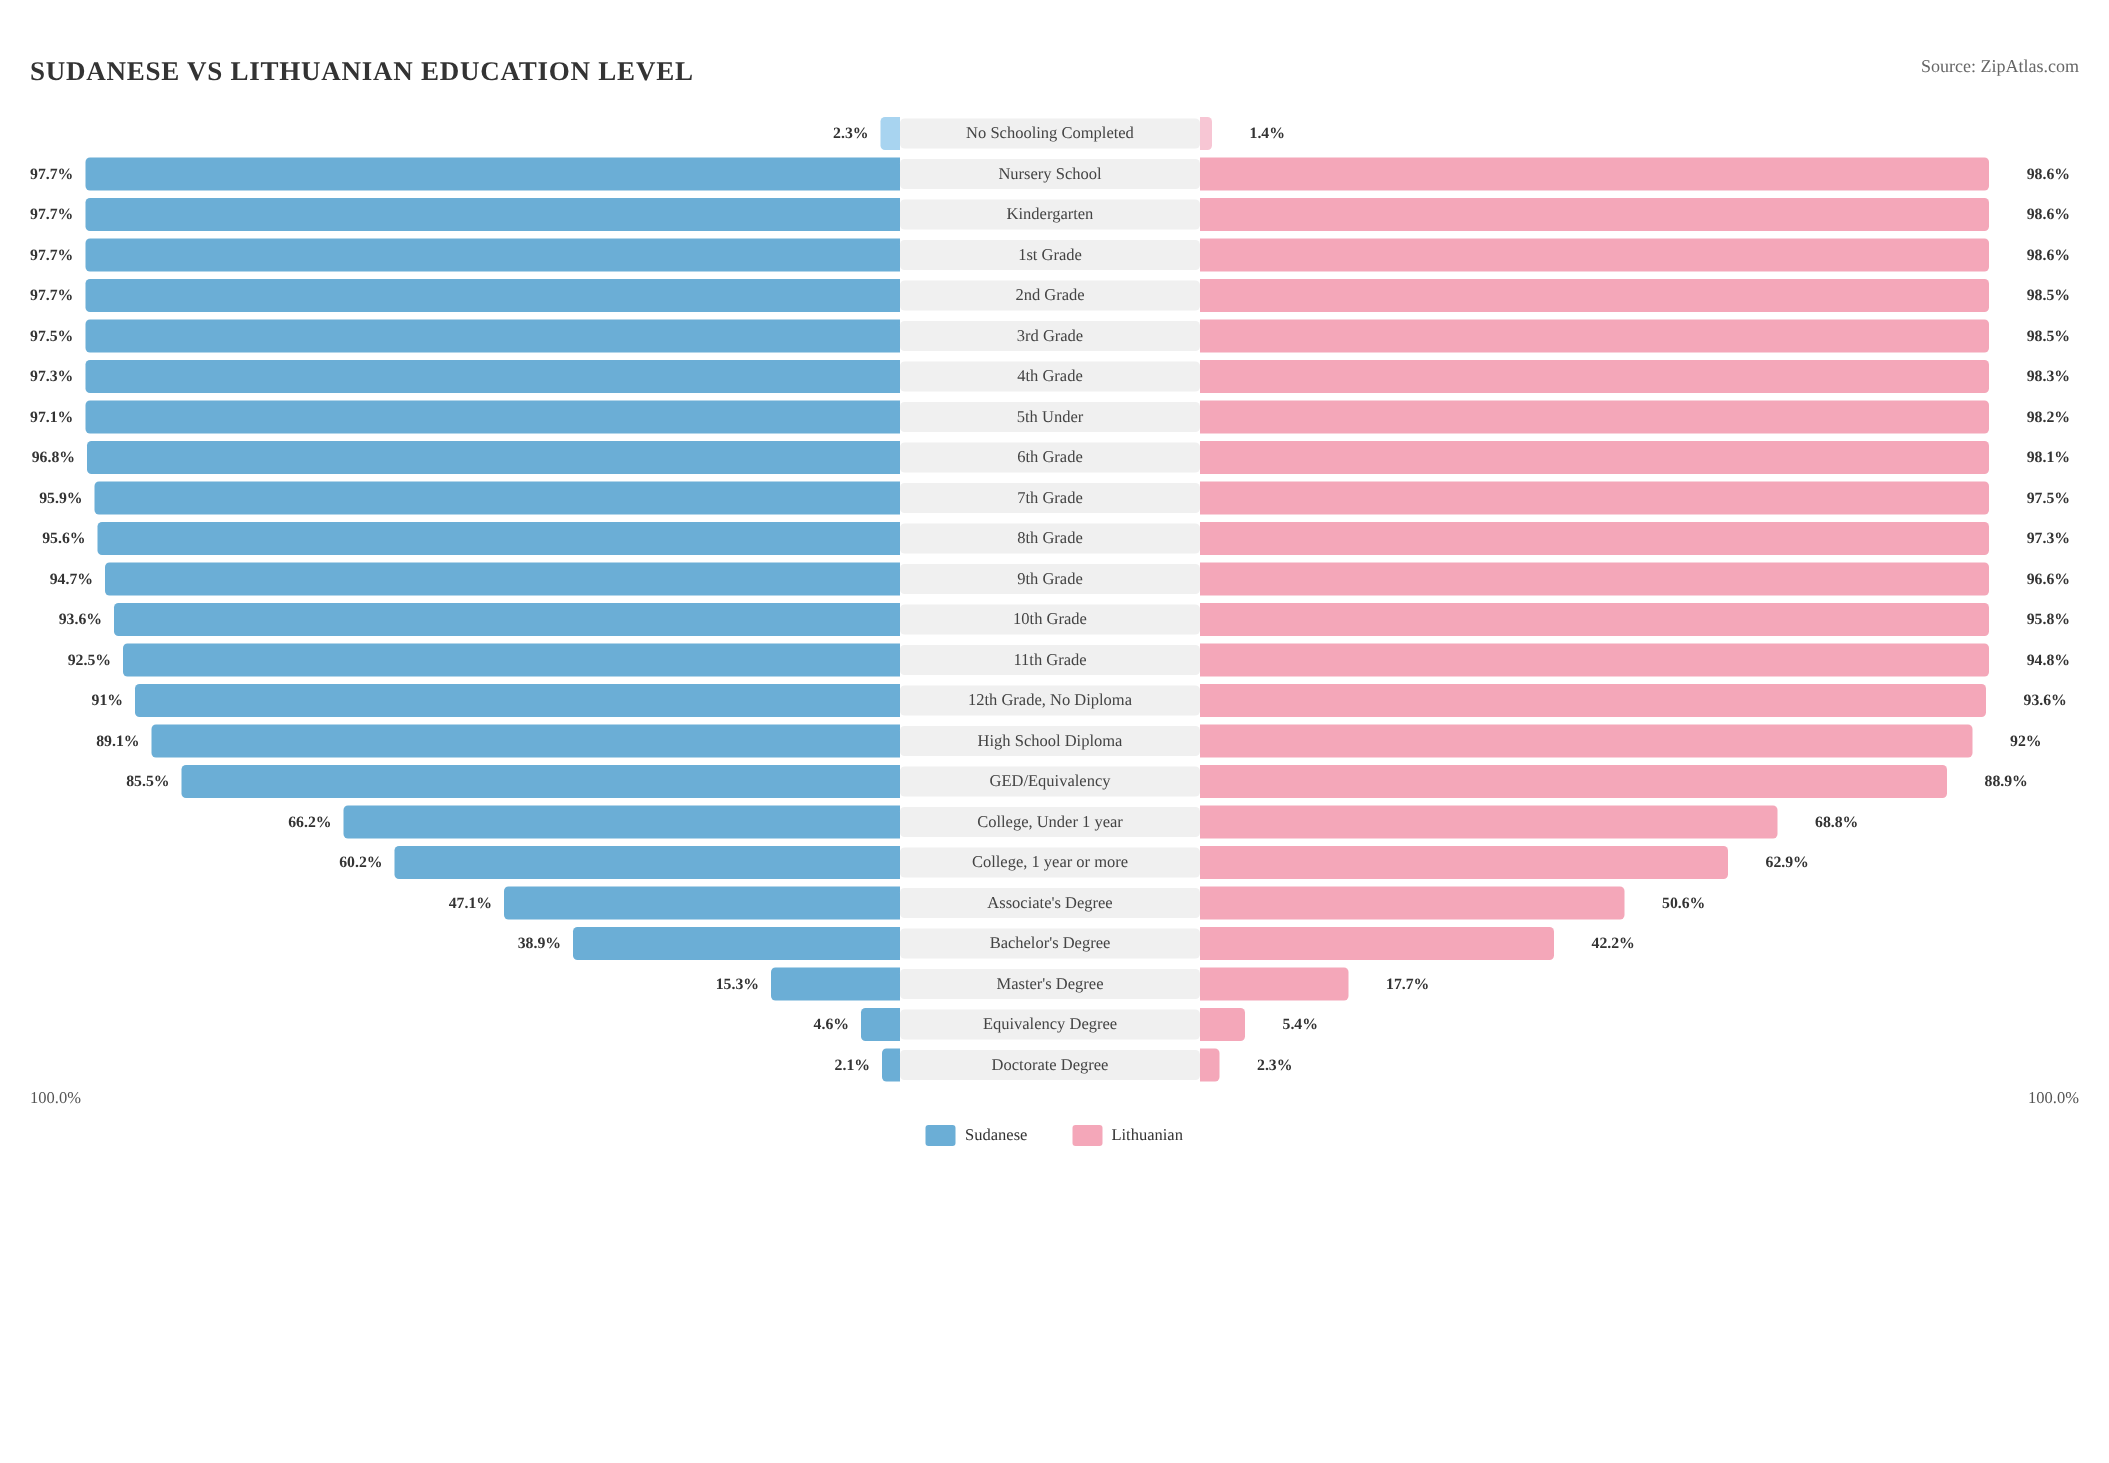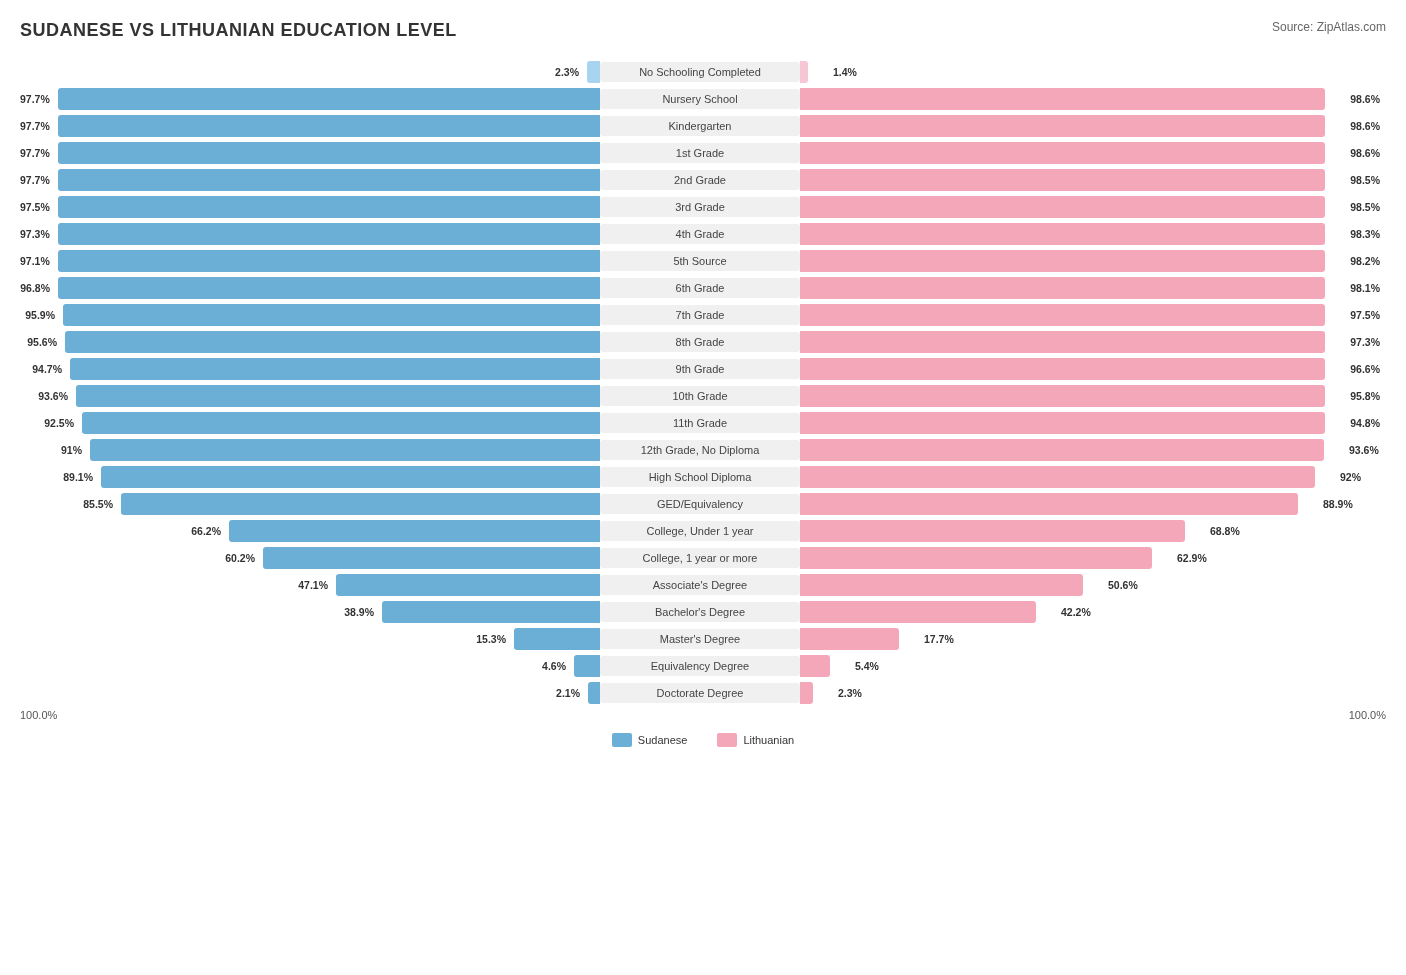--- a/index.html
+++ b/index.html
@@ -5,22 +5,23 @@
     * { box-sizing: border-box; margin: 0; padding: 0; }
     body {
       font-family: Arial, sans-serif;
       background: #fff;
       width: 1406px;
       min-height: 975px;
       padding: 20px;
     }
     .chart-container {
       width: 1366px;
-      margin: 0 auto;
+      margin: 17px auto;
       position: relative;
+      font-family: Liberation Serif, serif;
     }
     .chart-title {
       font-size: 18px;
       font-weight: bold;
       color: #333;
       margin-bottom: 4px;
       letter-spacing: 0.5px;
     }
     .source-text {
       position: absolute;
@@ -204,21 +205,21 @@
         <div class="right-bar-container">
           <div class="bar-right" style="width: 550px; background: rgb(244, 167, 185);"></div>
           <span class="bar-value-right">98.3%</span>
         </div>
       </div>
       <div class="row-wrapper">
         <div class="left-bar-container">
           <span class="bar-value-left">97.1%</span>
           <div class="bar-left" style="width: 544px; background: rgb(107, 174, 214);"></div>
         </div>
-        <div class="label-center">5th Source</div>
+        <div class="label-center">5th Under</div>
         <div class="right-bar-container">
           <div class="bar-right" style="width: 550px; background: rgb(244, 167, 185);"></div>
           <span class="bar-value-right">98.2%</span>
         </div>
       </div>
       <div class="row-wrapper">
         <div class="left-bar-container">
           <span class="bar-value-left">96.8%</span>
           <div class="bar-left" style="width: 542px; background: rgb(107, 174, 214);"></div>
         </div>

